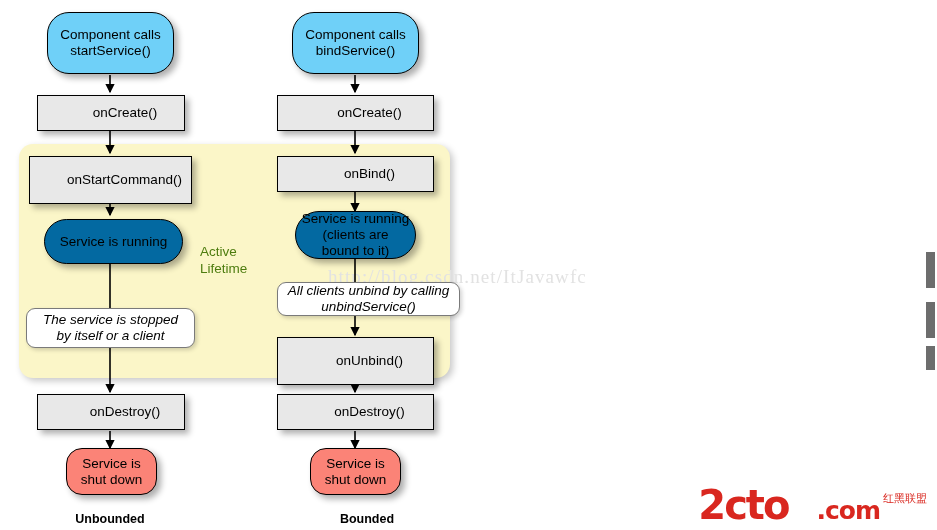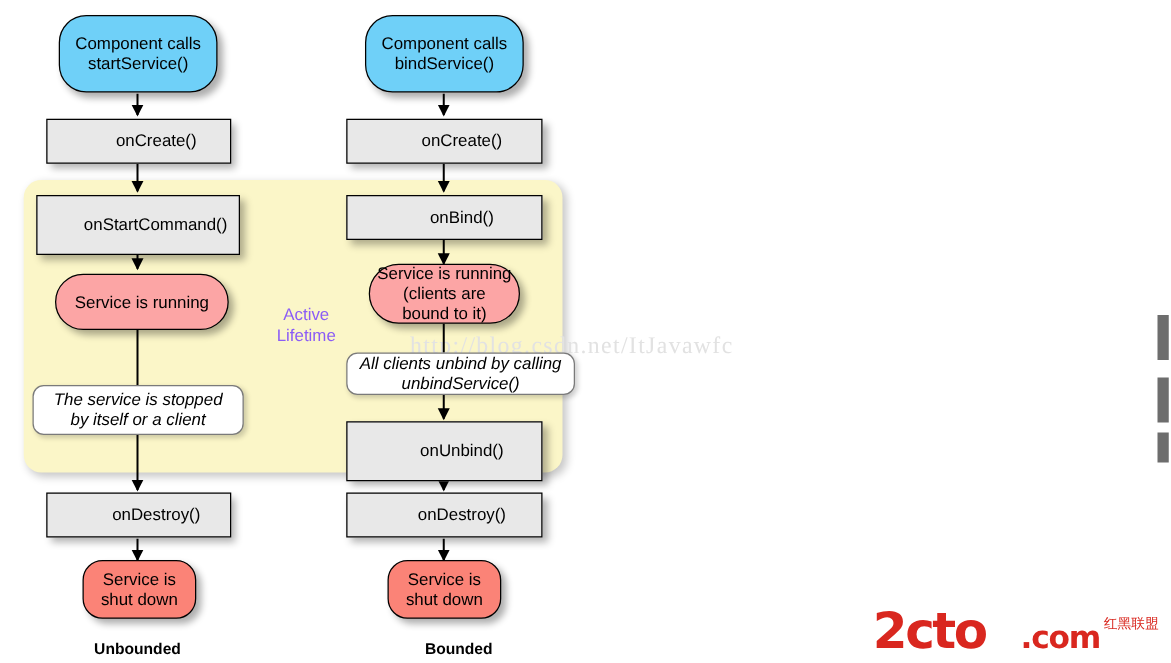--- a/index.html
+++ b/index.html
@@ -31,22 +31,21 @@
     height: 234px;
     background: #fbf6c8;
     border-radius: 14px;
     box-shadow: 3px 3px 7px rgba(0,0,0,0.22);
   }
   .lifetime-label {
     position: absolute;
     left: 200px;
     top: 243px;
     width: 90px;
-    text-align: center;
-    color: #8b5cf6;
+    color: #4d7c0f;
     font-size: 13.5px;
     line-height: 17px;
     white-space: pre-line;
   }
 
   
   .watermark {
     position: absolute;
     left: 328px;
     top: 266px;
@@ -120,21 +119,21 @@
   
   .node.start {
     background: #6fd0f8;
     border: 1.4px solid #000000;
     border-radius: 22px;
     box-shadow: 4px 4px 6px rgba(0,0,0,0.32);
   }
 
   
   .node.running {
-    background: #fca5a5;
+    background: #0369a1;
     border: 1.4px solid #000000;
     border-radius: 24px;
     box-shadow: 4px 4px 6px rgba(0,0,0,0.32);
   }
 
   
   .node.shutdown {
     background: #fb8377;
     border: 1.4px solid #000000;
     border-radius: 16px;

